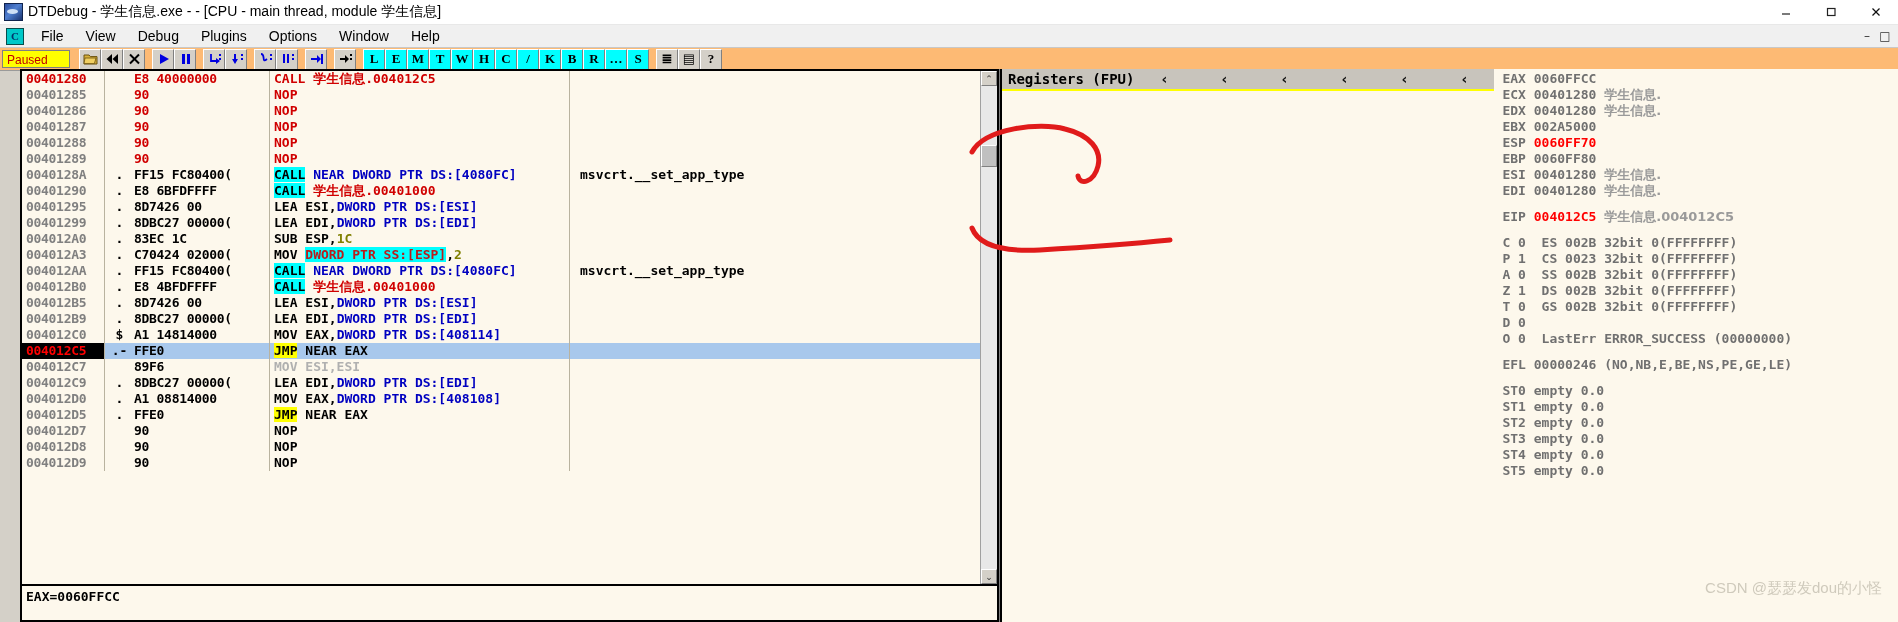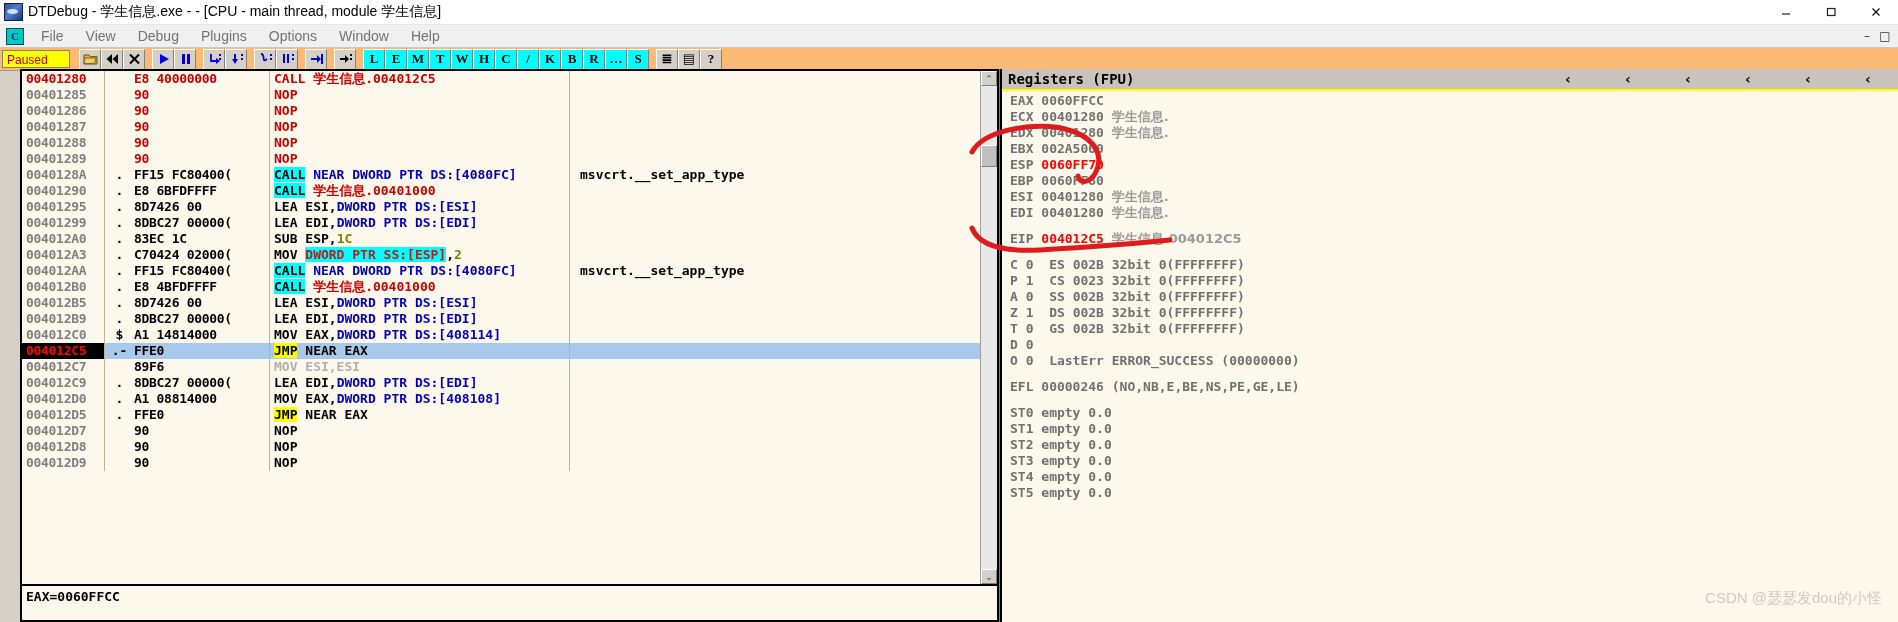--- a/index.html
+++ b/index.html
@@ -45,21 +45,21 @@
     border-bottom:1px solid #c8c8c8;
   }
   .menu-app-icon{
     width:16px;height:15px;margin:0 6px 0 6px;flex:none;
     background:#00c8c8;border:1px solid #064d4d;
     font-family:"Liberation Serif",serif;font-size:11px;font-weight:bold;
     color:#00326a;line-height:15px;text-align:center;
   }
   .menu-item{
     font-family:"Liberation Sans","DejaVu Sans",sans-serif;
-    font-size:14px;color:#737373;padding:1px 11px;white-space:nowrap;text-align:right;
+    font-size:14px;color:#000000;padding:1px 11px;white-space:nowrap;text-align:right;
   }
   .menu-right{margin-left:auto;display:flex;align-items:center;padding-right:4px;}
   .mr-btn{
     font-family:"DejaVu Sans",sans-serif;font-size:12px;color:#333;
     width:18px;text-align:center;
   }
 
   
   .toolbar{
     height:22px;background:#fdba74;display:flex;align-items:center;
@@ -152,21 +152,21 @@
   .status-pane{
     height:36px;flex:none;background:#fdf8ec;border:2px solid #000;
     border-top:0;box-sizing:border-box;overflow:hidden;
   }
   .status-text{
     font-family:"DejaVu Sans Mono","Liberation Mono",monospace;font-size:13px;
     font-weight:bold;color:#000;padding:3px 0 0 4px;white-space:nowrap;
   }
 
   
-  .right-col{flex:1;display:flex;flex-direction:column;background:#fdf8ec;
+  .right-col{flex:1;display:flex;flex-direction:row;background:#fdf8ec;
              border-left:2px solid #000;box-sizing:border-box;overflow:hidden;}
   .reg-header{
     height:20px;flex:none;background:#c8c4bc;border-bottom:2px solid #ffff00;
     display:flex;align-items:center;
     font-family:"DejaVu Sans Mono","Liberation Mono",monospace;
     font-size:14px;font-weight:bold;color:#000;
   }
   .reg-title{padding-left:6px;}
   .chev-wrap{margin-left:auto;display:flex;align-items:center;}
   .chev{width:60px;text-align:center;font-size:14px;color:#111;
@@ -181,21 +181,21 @@
   .rval{color:#707070;}
   .rval.red{color:#ff0000;}
   .rmod{color:#9a9a9a;font-family:"DejaVu Sans","Liberation Sans",sans-serif;}
   .rspacer{height:10px;}
 
   
   .annot{position:absolute;left:0;top:0;pointer-events:none;}
 
   
   .watermark{
-    position:absolute;right:16px;bottom:14px;color:#cfcabc;
+    position:absolute;right:16px;bottom:24px;color:#cfcabc;
     font-family:"Liberation Sans","DejaVu Sans",sans-serif;font-size:15px;
     white-space:nowrap;
   }
 </style>
 </head>
 <body>
 
 <div class="app">
 
   <div class="titlebar">

